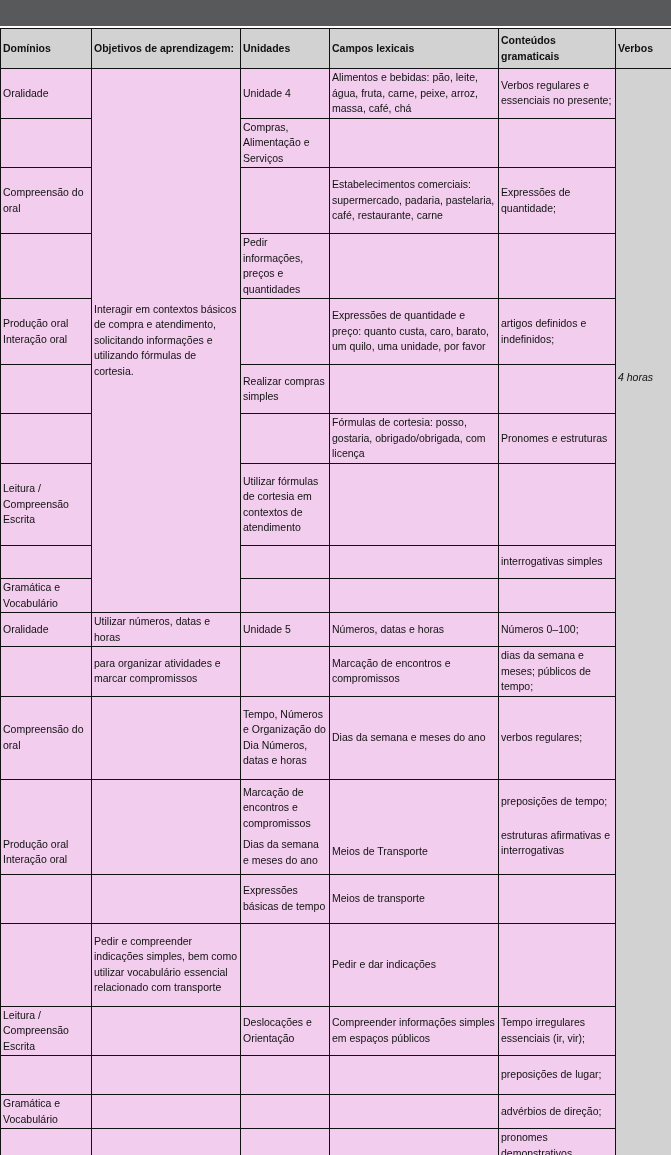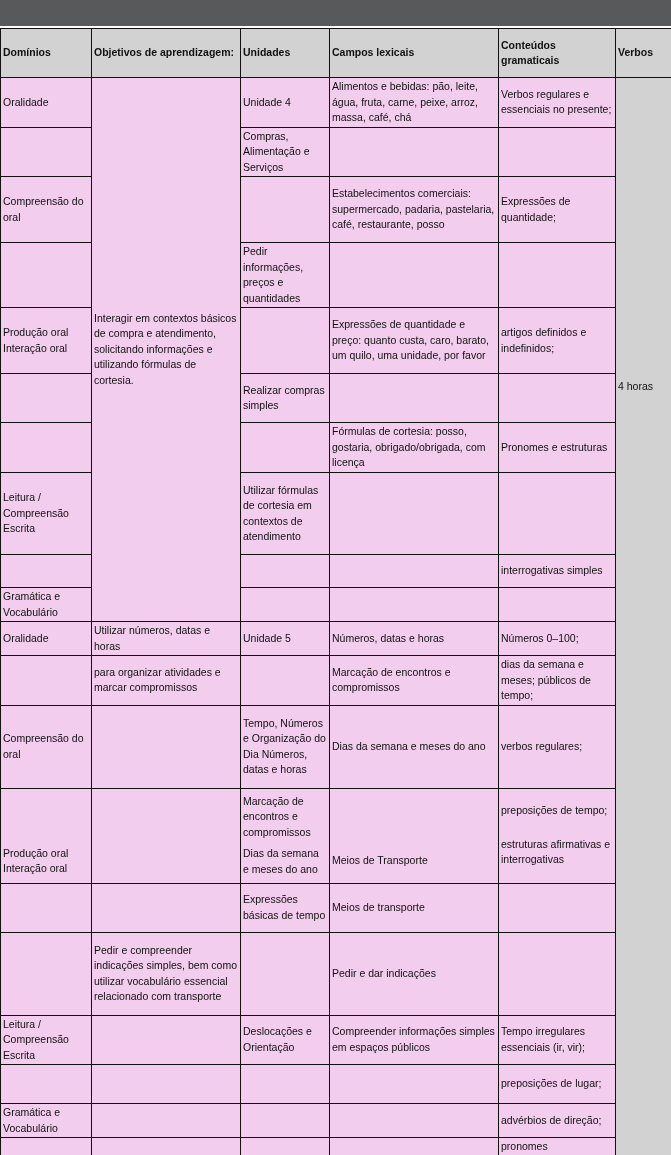--- a/index.html
+++ b/index.html
@@ -24,49 +24,49 @@
 <table class="grid">
   <colgroup>
     <col style="width:91px">
       <col style="width:149px">
       <col style="width:89px">
       <col style="width:169px">
       <col style="width:117px">
       <col style="width:56px">
   </colgroup>
   <tbody>
-      <tr style="height:49px">
+      <tr style="height:40px">
     <th>Domínios</th>
     <th>Objetivos de aprendizagem:</th>
     <th>Unidades</th>
     <th>Campos lexicais</th>
     <th>Conteúdos gramaticais</th>
     <th>Verbos</th>
   </tr>
 
   <tr style="height:49px">
     <td>Oralidade</td>
     <td rowspan="10">Interagir em contextos básicos de compra e atendimento, solicitando informações e utilizando fórmulas de cortesia.</td>
     <td class="bold">Unidade 4</td>
     <td>Alimentos e bebidas: pão, leite, água, fruta, carne, peixe, arroz, massa, café, chá</td>
     <td>Verbos regulares e essenciais no presente;</td>
     <td rowspan="20" class="tempo">
-          <span style="position:relative; top:-238px; display:block;">4 horas</span>
+          <span style="position:relative; top:-238px; display:block;font-style:italic;">4 horas</span>
         </td>
   </tr>
   <tr style="height:49px">
     <td></td>
     <td>Compras, Alimentação e Serviços</td>
     <td></td>
     <td></td>
   </tr>
   <tr style="height:66px">
     <td>Compreensão do oral</td>
     <td></td>
-    <td>Estabelecimentos comerciais: supermercado, padaria, pastelaria, café, restaurante, posso</td>
+    <td>Estabelecimentos comerciais: supermercado, padaria, pastelaria, café, restaurante, carne</td>
     <td>Expressões de quantidade;</td>
   </tr>
   <tr style="height:65px">
     <td></td>
     <td>Pedir informações, preços e quantidades</td>
     <td></td>
     <td></td>
   </tr>
   <tr style="height:66px">
     <td>Produção oral Interação oral</td>

